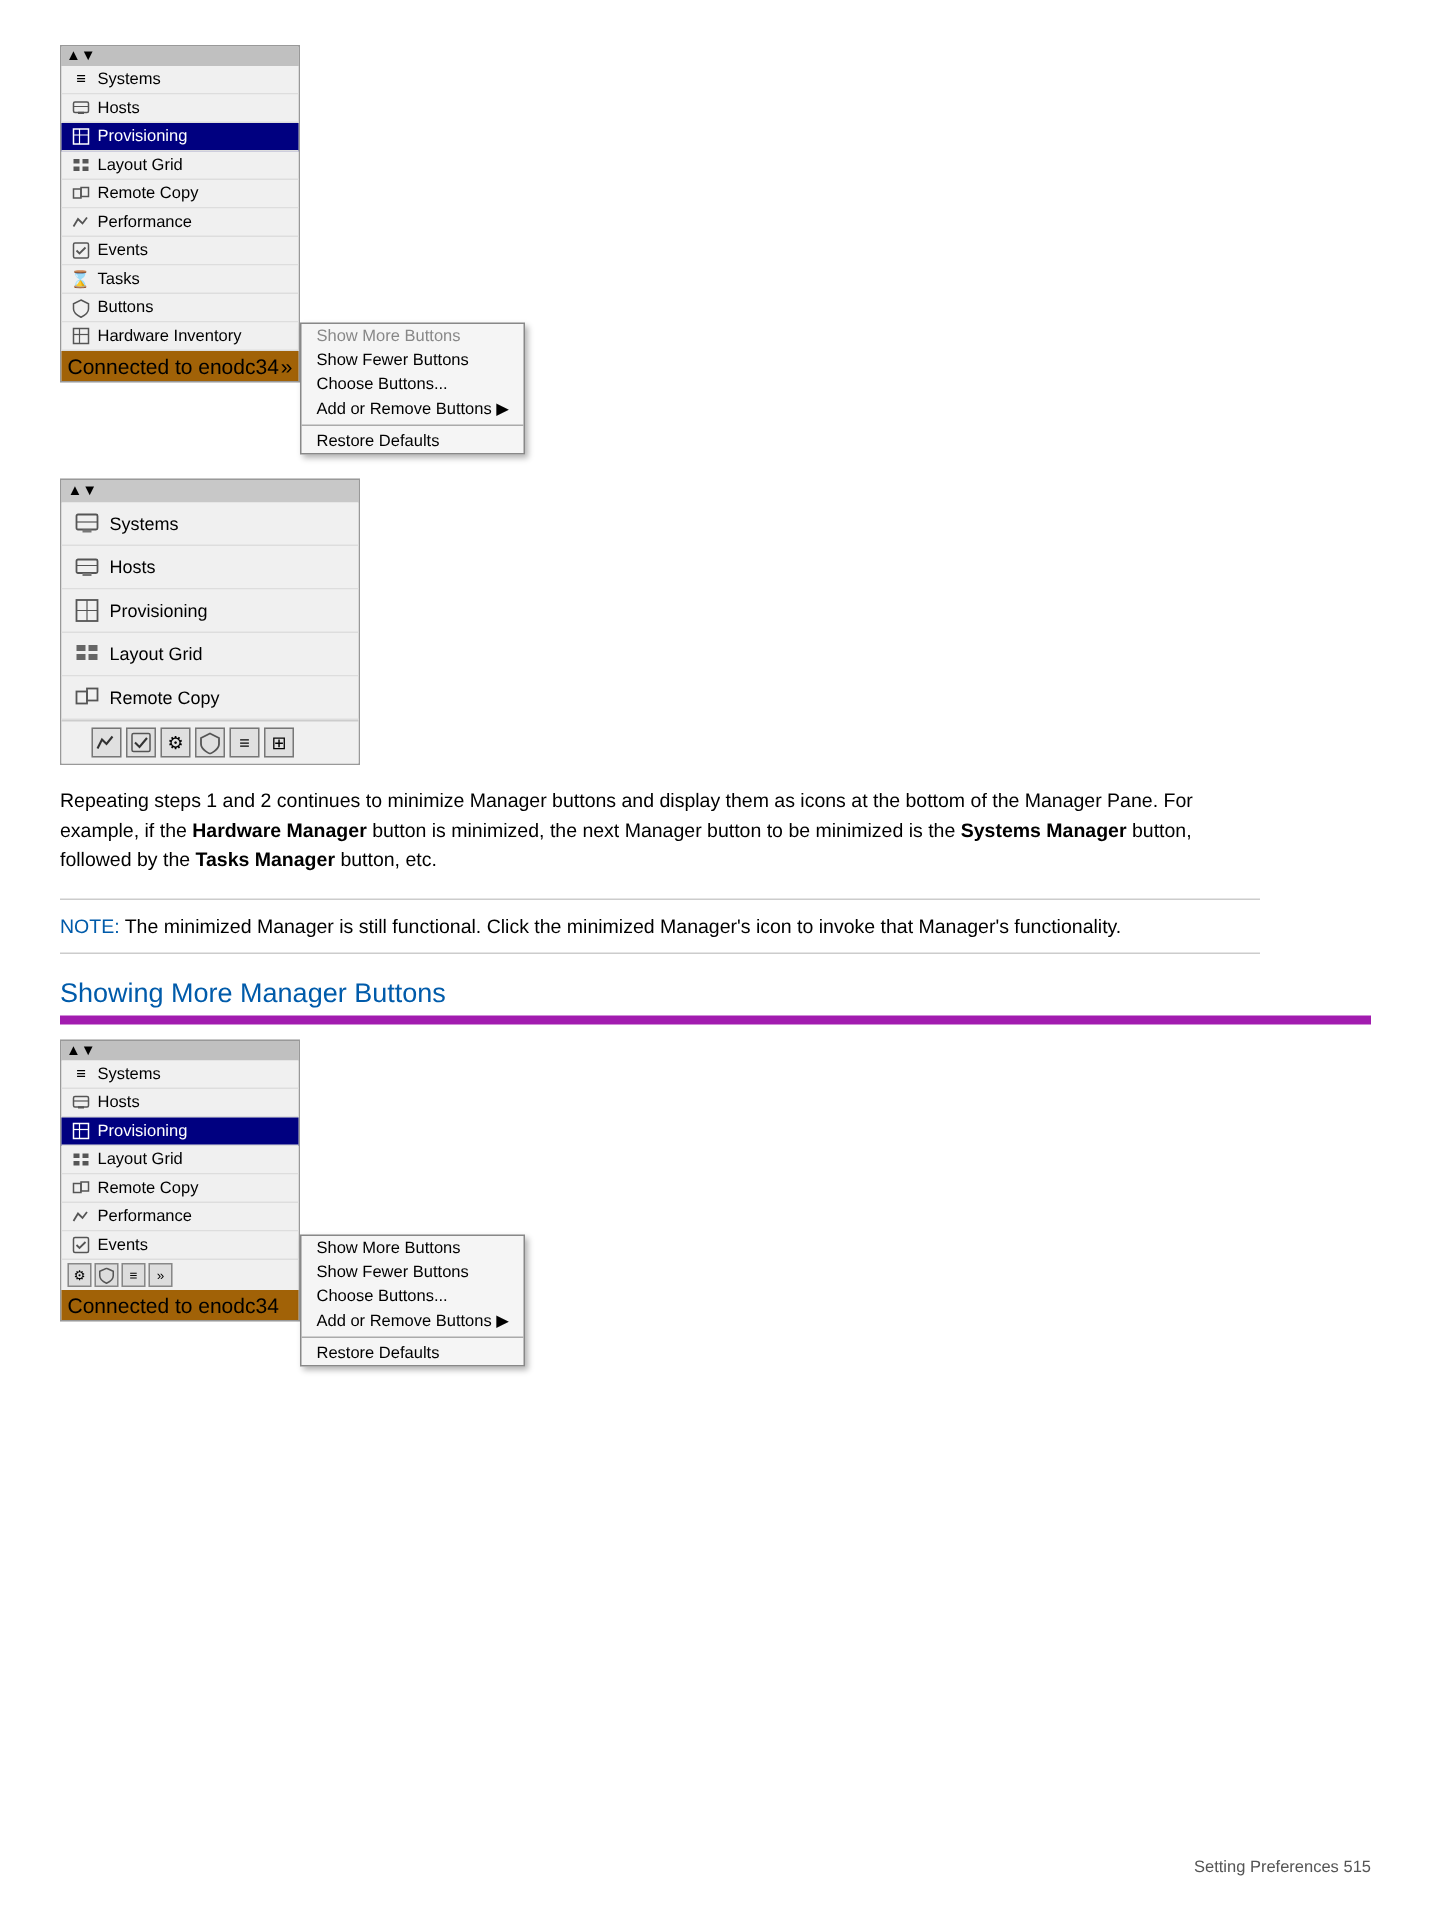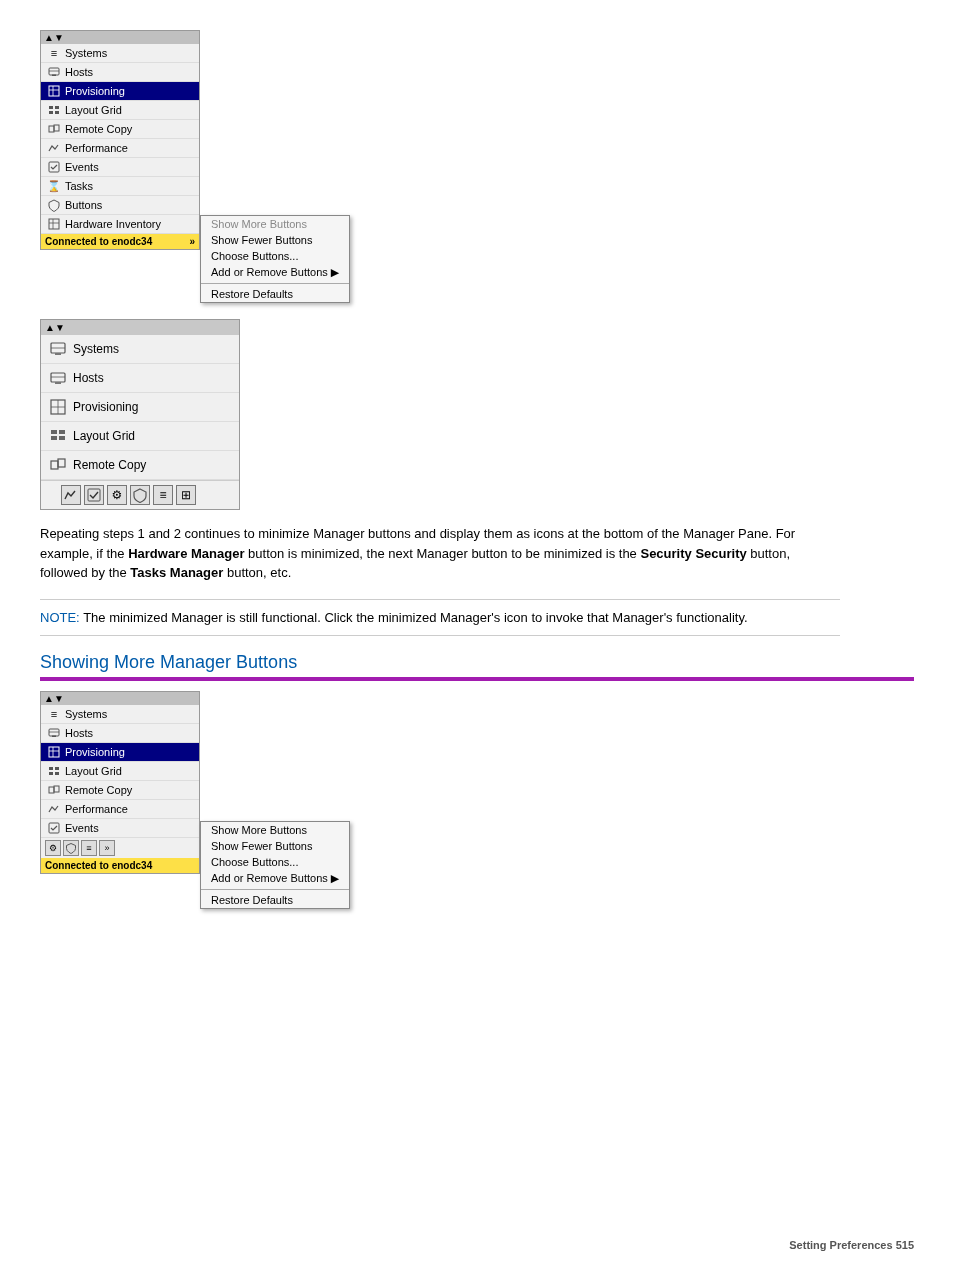--- a/index.html
+++ b/index.html
@@ -45,27 +45,26 @@
     }
     .mgr-item-icon {
       width: 14px;
       height: 14px;
       flex-shrink: 0;
       display: inline-flex;
       align-items: center;
       justify-content: center;
     }
     .mgr-footer {
-      background: #fde047;
+      background: #a16207;
       padding: 2px 4px;
-      font-size: 10px;
+      font-size: 14px;
       display: flex;
       align-items: center;
       justify-content: space-between;
-      font-weight: bold;
     }
     .mgr-icons-row {
       display: flex;
       gap: 2px;
       padding: 3px 4px;
       background: #f0f0f0;
       justify-content: center;
       align-items: center;
     }
     .mgr-icon-sm {
@@ -118,21 +117,21 @@
       line-height: 1.5;
       margin: 12px 0 16px 0;
       max-width: 800px;
     }
 
     
     .section-heading {
       color: #005baa;
       font-size: 18px;
       font-weight: normal;
-      border-bottom: 4px solid #a21caf;
+      border-bottom: 6px solid #a21caf;
       padding-bottom: 4px;
       margin: 16px 0 10px 0;
     }
 
     .note-text {
       font-size: 13px;
       line-height: 1.5;
       border-top: 1px solid #ccc;
       border-bottom: 1px solid #ccc;
       padding: 8px 0;
@@ -162,21 +161,20 @@
     .body-list li::before {
       content: attr(data-num) ".    ";
     }
 
     .page-footer {
       position: fixed;
       bottom: 20px;
       right: 40px;
       font-size: 11px;
       color: #555;
-      font-weight: bold;
     }
 
     
     .manager-pane-lg {
       width: 200px;
       border: 1px solid #999;
       background: #f0f0f0;
       font-size: 12px;
     }
     .mgr-item-lg {
@@ -408,21 +406,21 @@
               <path d="M7,1 L13,4 L13,8 C13,12 7,14.5 7,14.5 C7,14.5 1,12 1,8 L1,4 Z" fill="none" stroke="#555" stroke-width="1.2"></path>
             </svg>
         </span>
         <span class="mgr-icon-lg" title="Hardware Inventory">≡</span>
         <span class="mgr-icon-lg" title="More">⊞</span>
       </div>
     </div>
   </div>
 
   <p class="description-text">
-    Repeating steps 1 and 2 continues to minimize Manager buttons and display them as icons at the bottom of the Manager Pane. For example, if the <strong>Hardware Manager</strong> button is minimized, the next Manager button to be minimized is the <strong>Security Security</strong> button, followed by the <strong>Tasks Manager</strong> button, etc.
+    Repeating steps 1 and 2 continues to minimize Manager buttons and display them as icons at the bottom of the Manager Pane. For example, if the <strong>Hardware Manager</strong> button is minimized, the next Manager button to be minimized is the <strong>Systems Manager</strong> button, followed by the <strong>Tasks Manager</strong> button, etc.
   </p>
 
   <div class="note-text">
     <span class="note-label">NOTE:</span>
     <span>    The minimized Manager is still functional. Click the minimized Manager's icon to invoke that Manager's functionality.</span>
   </div>
 
   <h2 class="section-heading">Showing More Manager Buttons</h2>
 
 

